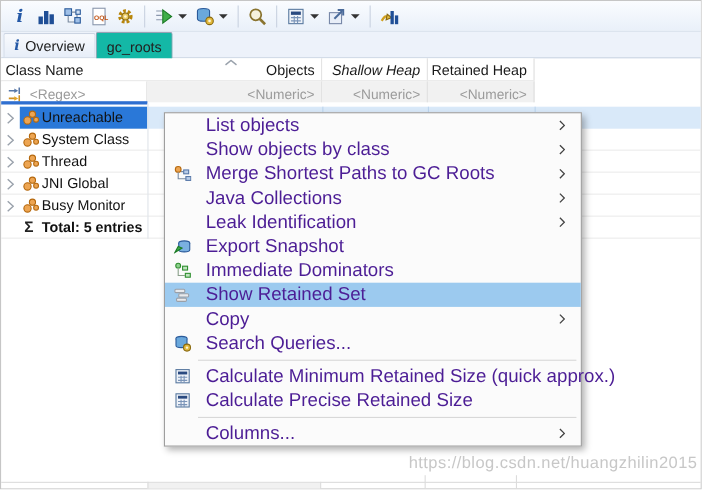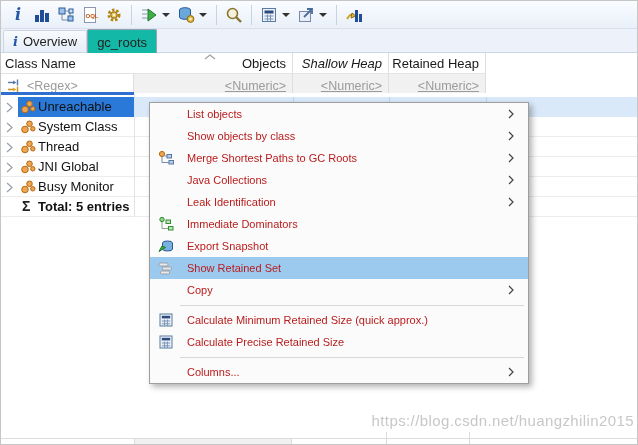--- a/index.html
+++ b/index.html
@@ -31,21 +31,21 @@
   .tab .info-i { font-size:13px; }
 
   
   .hcell { position:absolute; top:52px; height:20px; display:flex; align-items:center;
            font-size:13px; color:#191919; border-right:1px solid #dedede; background:#fff; }
   .hcell.right { justify-content:flex-end; padding-right:6px; }
   .hline { position:absolute; left:0; top:72px; width:485px; height:1px; background:#e3e3e3; }
   .sortmark { position:absolute; left:203px; top:53px; }
   .fcell { position:absolute; top:73px; height:19px; display:flex; align-items:flex-end;
            font-size:12.5px; color:#9b9b9b; border-right:1px solid #dedede; }
-  .fcell.num { background:#f1f1f1; justify-content:flex-end; padding-right:6px;text-decoration:underline; }
+  .fcell.num { background:#f1f1f1; justify-content:flex-end; padding-right:6px; }
   .focusline { position:absolute; left:0; top:91px; width:133px; height:3px; background:#2f6fd0; }
 
   
   .row { position:absolute; left:0; width:638px; height:20px; font-size:13px; color:#111;
          border-bottom:1px solid #ececec; }
   .row .exp { position:absolute; left:5px; top:5px; }
   .row .ricon { position:absolute; left:19px; top:2px; }
   .row .rlabel { position:absolute; left:37px; top:2px; line-height:16px; white-space:nowrap; }
   .selDark { position:absolute; left:17px; top:0; width:116px; height:20px; }
   .selLight { position:absolute; left:133px; top:0; width:505px; height:20px; }
@@ -56,21 +56,21 @@
 
   
   .fhline { position:absolute; left:0; top:437px; width:638px; height:1px; background:#dcdcdc; }
   .fgray  { position:absolute; left:133px; top:438px; width:157px; height:7px; background:#f1f1f1; }
   .fvline { position:absolute; top:431px; width:1px; height:14px; background:#dcdcdc; }
 
   
   .menu { position:absolute; left:148px; top:101px; width:380px; background:#fbfbfb;
           border:1px solid #9e9e9e; box-shadow:3px 3px 6px rgba(0,0,0,0.30); z-index:50; }
   .mi { position:relative; height:22px; display:flex; align-items:center;
-        padding-left:37px; font-size:11px; color:#b91c1c; white-space:nowrap; }
+        padding-left:37px; font-size:17px; color:#4c1d95; white-space:nowrap; }
   .mi.hl { background:#9ccaef; }
   .mico { position:absolute; left:8px; top:3px; width:16px; height:16px; }
   .marrow { position:absolute; right:14px; top:6px; }
   .msep { height:8px; display:flex; align-items:center; }
   .msep .line { flex:1; height:1px; background:#d8d8d8; margin-left:30px; margin-right:4px; }
 
   
   .wm { position:absolute; right:3px; top:411px; z-index:60; font-size:15px;
         color:rgba(185,185,185,0.8); letter-spacing:0.4px; white-space:nowrap; }
 </style>
@@ -331,49 +331,58 @@
         </svg>
     </div>
     <div class="mi">
       <span>Leak Identification</span>
       <svg class="marrow" width="6" height="10">
           <path d="M1 1 L5 5 L1 9" fill="none" stroke="#444" stroke-width="1.2"></path>
         </svg>
     </div>
     <div class="mi">
       <svg class="mico" width="16" height="16">
+          <ellipse cx="9.5" cy="5" rx="5" ry="2" fill="#7ab0e0" stroke="#2a5a9a"></ellipse>
+          <path d="M4.5 5 V11 a5 2 0 0 0 10 0 V5" fill="#7ab0e0" stroke="#2a5a9a"></path>
+          <path d="M1 13.5 L7.5 9.5 L4 8 Z" fill="#3fae49" stroke="#1a7a24"></path>
+        </svg>
+      <span>Export Snapshot</span>
+    </div>
+    <div class="mi">
+      <svg class="mico" width="16" height="16">
           <circle cx="4" cy="3.5" r="2.2" fill="#8ed08e" stroke="#2f8f2f"></circle>
           <path d="M4 6 V12.5 H10" fill="none" stroke="#8aa08a"></path>
           <rect x="8" y="4" width="4.5" height="3.5" fill="#bfe3bf" stroke="#2f8f2f"></rect>
           <rect x="10.5" y="10.5" width="4.5" height="3.5" fill="#bfe3bf" stroke="#2f8f2f"></rect>
         </svg>
       <span>Immediate Dominators</span>
     </div>
-    <div class="mi">
-      <svg class="mico" width="16" height="16">
-          <ellipse cx="9.5" cy="5" rx="5" ry="2" fill="#7ab0e0" stroke="#2a5a9a"></ellipse>
-          <path d="M4.5 5 V11 a5 2 0 0 0 10 0 V5" fill="#7ab0e0" stroke="#2a5a9a"></path>
-          <path d="M1 13.5 L7.5 9.5 L4 8 Z" fill="#3fae49" stroke="#1a7a24"></path>
-        </svg>
-      <span>Export Snapshot</span>
-    </div>
     <div class="mi hl">
       <svg class="mico" width="16" height="16">
           <rect x="1" y="3" width="9" height="3" rx="1" fill="#e8eaed" stroke="#9aa0a8"></rect>
           <rect x="4.5" y="7" width="9" height="3" rx="1" fill="#e8eaed" stroke="#9aa0a8"></rect>
           <rect x="2.5" y="11" width="9" height="3" rx="1" fill="#e8eaed" stroke="#9aa0a8"></rect>
         </svg>
       <span>Show Retained Set</span>
     </div>
     <div class="mi">
       <span>Copy</span>
       <svg class="marrow" width="6" height="10">
           <path d="M1 1 L5 5 L1 9" fill="none" stroke="#444" stroke-width="1.2"></path>
         </svg>
     </div>
+    <div class="mi">
+      <svg class="mico" width="16" height="16">
+          <ellipse cx="7" cy="3.8" rx="5" ry="2" fill="#6aa8dc" stroke="#2a5a9a"></ellipse>
+          <path d="M2 3.8 V10 a5 2 0 0 0 10 0 V3.8" fill="#6aa8dc" stroke="#2a5a9a"></path>
+          <circle cx="12" cy="12" r="3.2" fill="#e2b93c" stroke="#8a6a10"></circle>
+          <circle cx="12" cy="12" r="1.1" fill="#fdf6dc"></circle>
+        </svg>
+      <span>Search Queries...</span>
+    </div>
     <div class="msep">
         <div class="line"></div>
       </div>
     <div class="mi">
       <svg class="mico" width="16" height="16">
           <rect x="2" y="2" width="12" height="12" fill="#eef2f8" stroke="#5a7aa0"></rect>
           <rect x="3.8" y="3.8" width="8.4" height="2.6" fill="#2a4a80"></rect>
           <path d="M3.8 9 H12.2 M3.8 11.8 H12.2 M6.6 7.5 V14 M9.4 7.5 V14" stroke="#7a94b8"></path>
         </svg>
       <span>Calculate Minimum Retained Size (quick approx.)</span>

